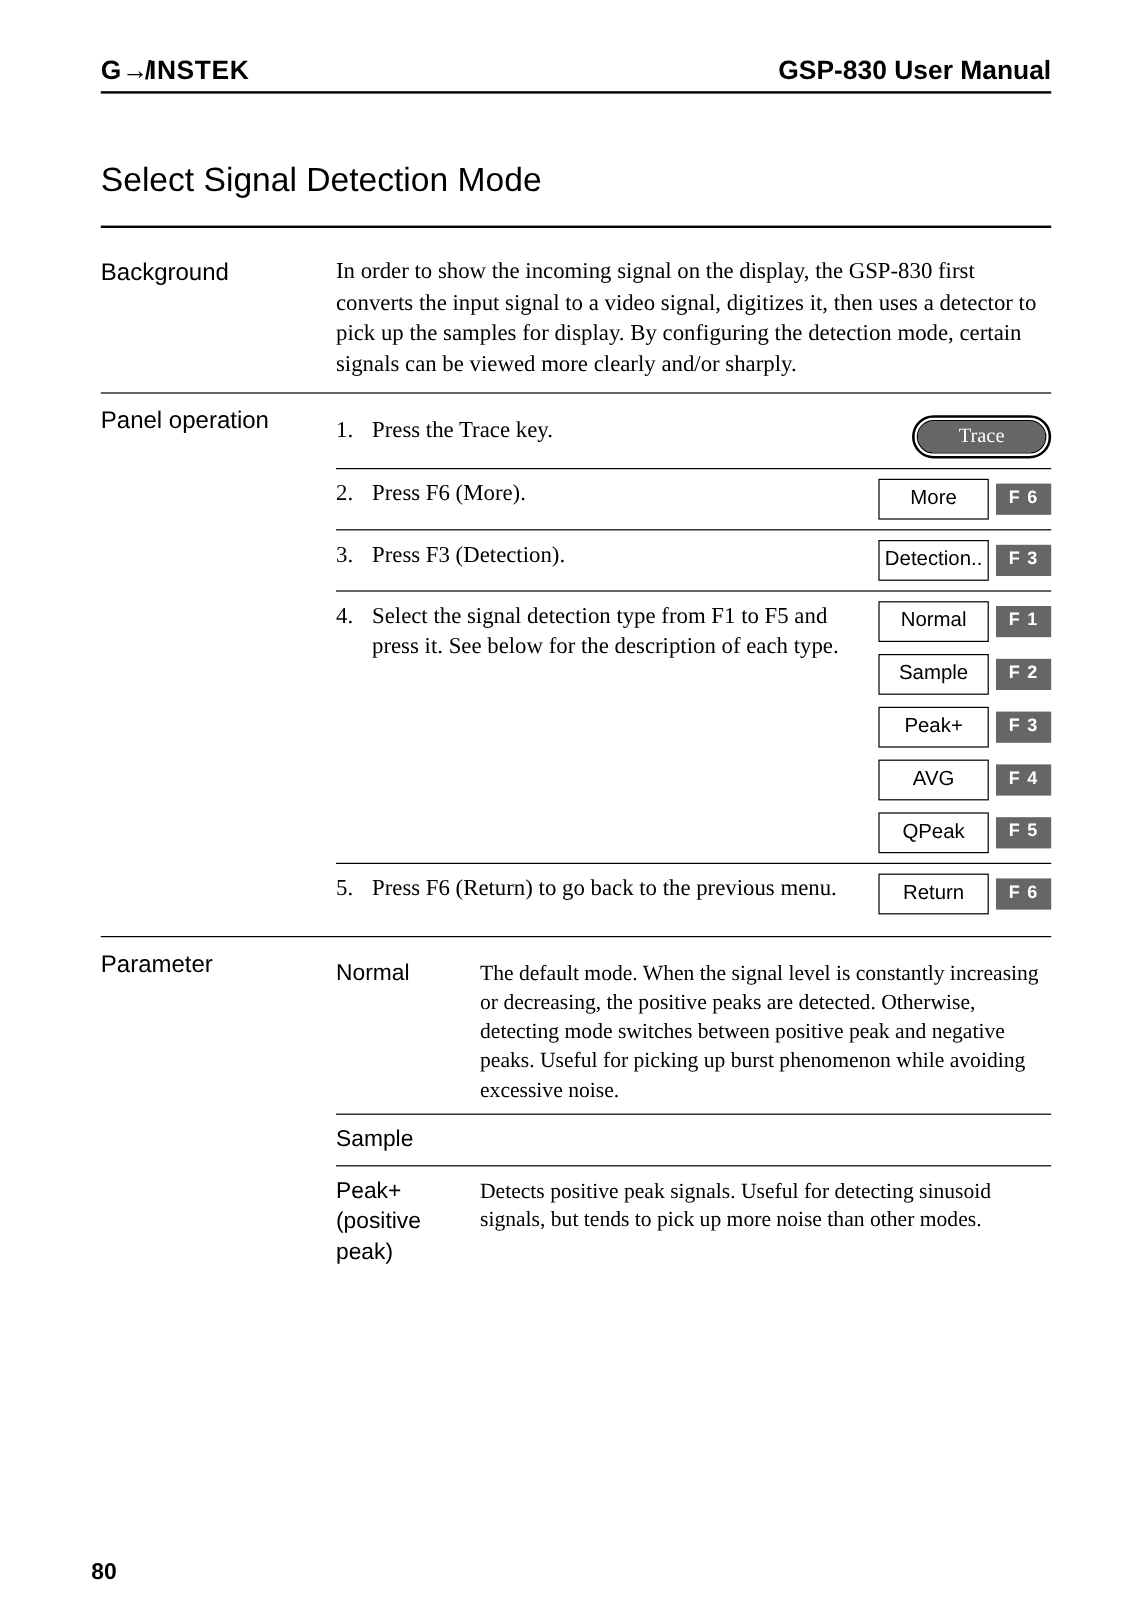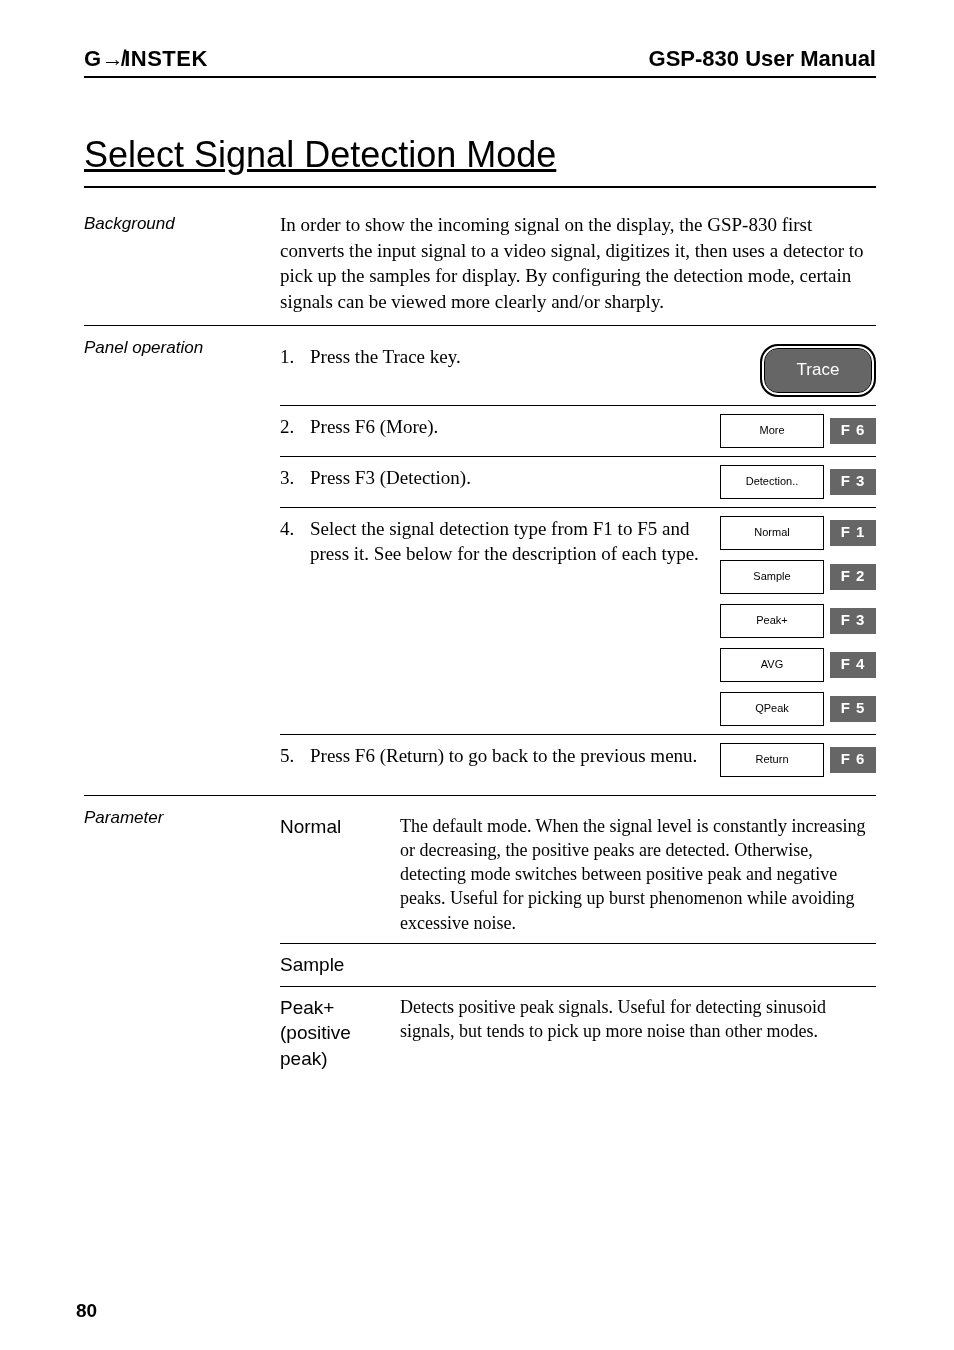--- a/index.html
+++ b/index.html
@@ -26,41 +26,39 @@
     letter-spacing: 0.5px;
   }
   .manual-title {
     font-family: "Segoe UI", Arial, sans-serif;
     font-weight: 600;
     font-size: 22px;
   }
   h1.section-title {
     font-family: "Segoe UI", Arial, sans-serif;
     font-weight: 400;
-    font-size: 36px;
-    margin-bottom: 10px;
-    text-decoration: underline;
+    font-size: 28px;
+    margin-bottom: 22px;
   }
   .section-rule {
     border: none;
     border-top: 2px solid #000;
     margin-bottom: 14px;
   }
   .row {
     display: flex;
     border-bottom: 1px solid #000;
     padding: 10px 0;
   }
   .left-col {
     width: 196px;
     flex-shrink: 0;
     font-family: "Segoe UI", Arial, sans-serif;
-    font-size: 17px;
+    font-size: 20px;
     padding-top: 2px;
-    font-style: italic;
   }
   .right-col {
     flex: 1;
     font-size: 19px;
     line-height: 1.35;
   }
   .step {
     display: flex;
     align-items: flex-start;
     justify-content: space-between;
@@ -85,47 +83,47 @@
     flex-direction: column;
     gap: 10px;
   }
   .btn-group {
     display: flex;
     align-items: center;
     gap: 6px;
   }
   .hardkey {
     width: 116px;
-    height: 53px;
+    height: 36px;
     border: 2.5px solid #000;
     border-radius: 18px;
     background: #666666;
     color: #fff;
-    font-family: Liberation Sans, sans-serif;
+    font-family: Liberation Serif, serif;
     font-size: 17px;
     display: flex;
     align-items: center;
     justify-content: center;
     box-shadow: inset 0 0 0 3px #fff;
     position: relative;
   }
   .hardkey::before {
     content: "";
     position: absolute;
     inset: 2px;
     border: 1px solid #000;
     border-radius: 14px;
   }
   .softlabel {
-    width: 104px;
+    width: 92px;
     height: 34px;
     border: 1.5px solid #000;
     background: #fff;
     font-family: Arial, sans-serif;
-    font-size: 11px;
+    font-size: 17px;
     display: flex;
     align-items: center;
     justify-content: center;
   }
   .fkey {
     width: 46px;
     height: 26px;
     border-radius: 0;
     background: #666666;
     color: #fff;

